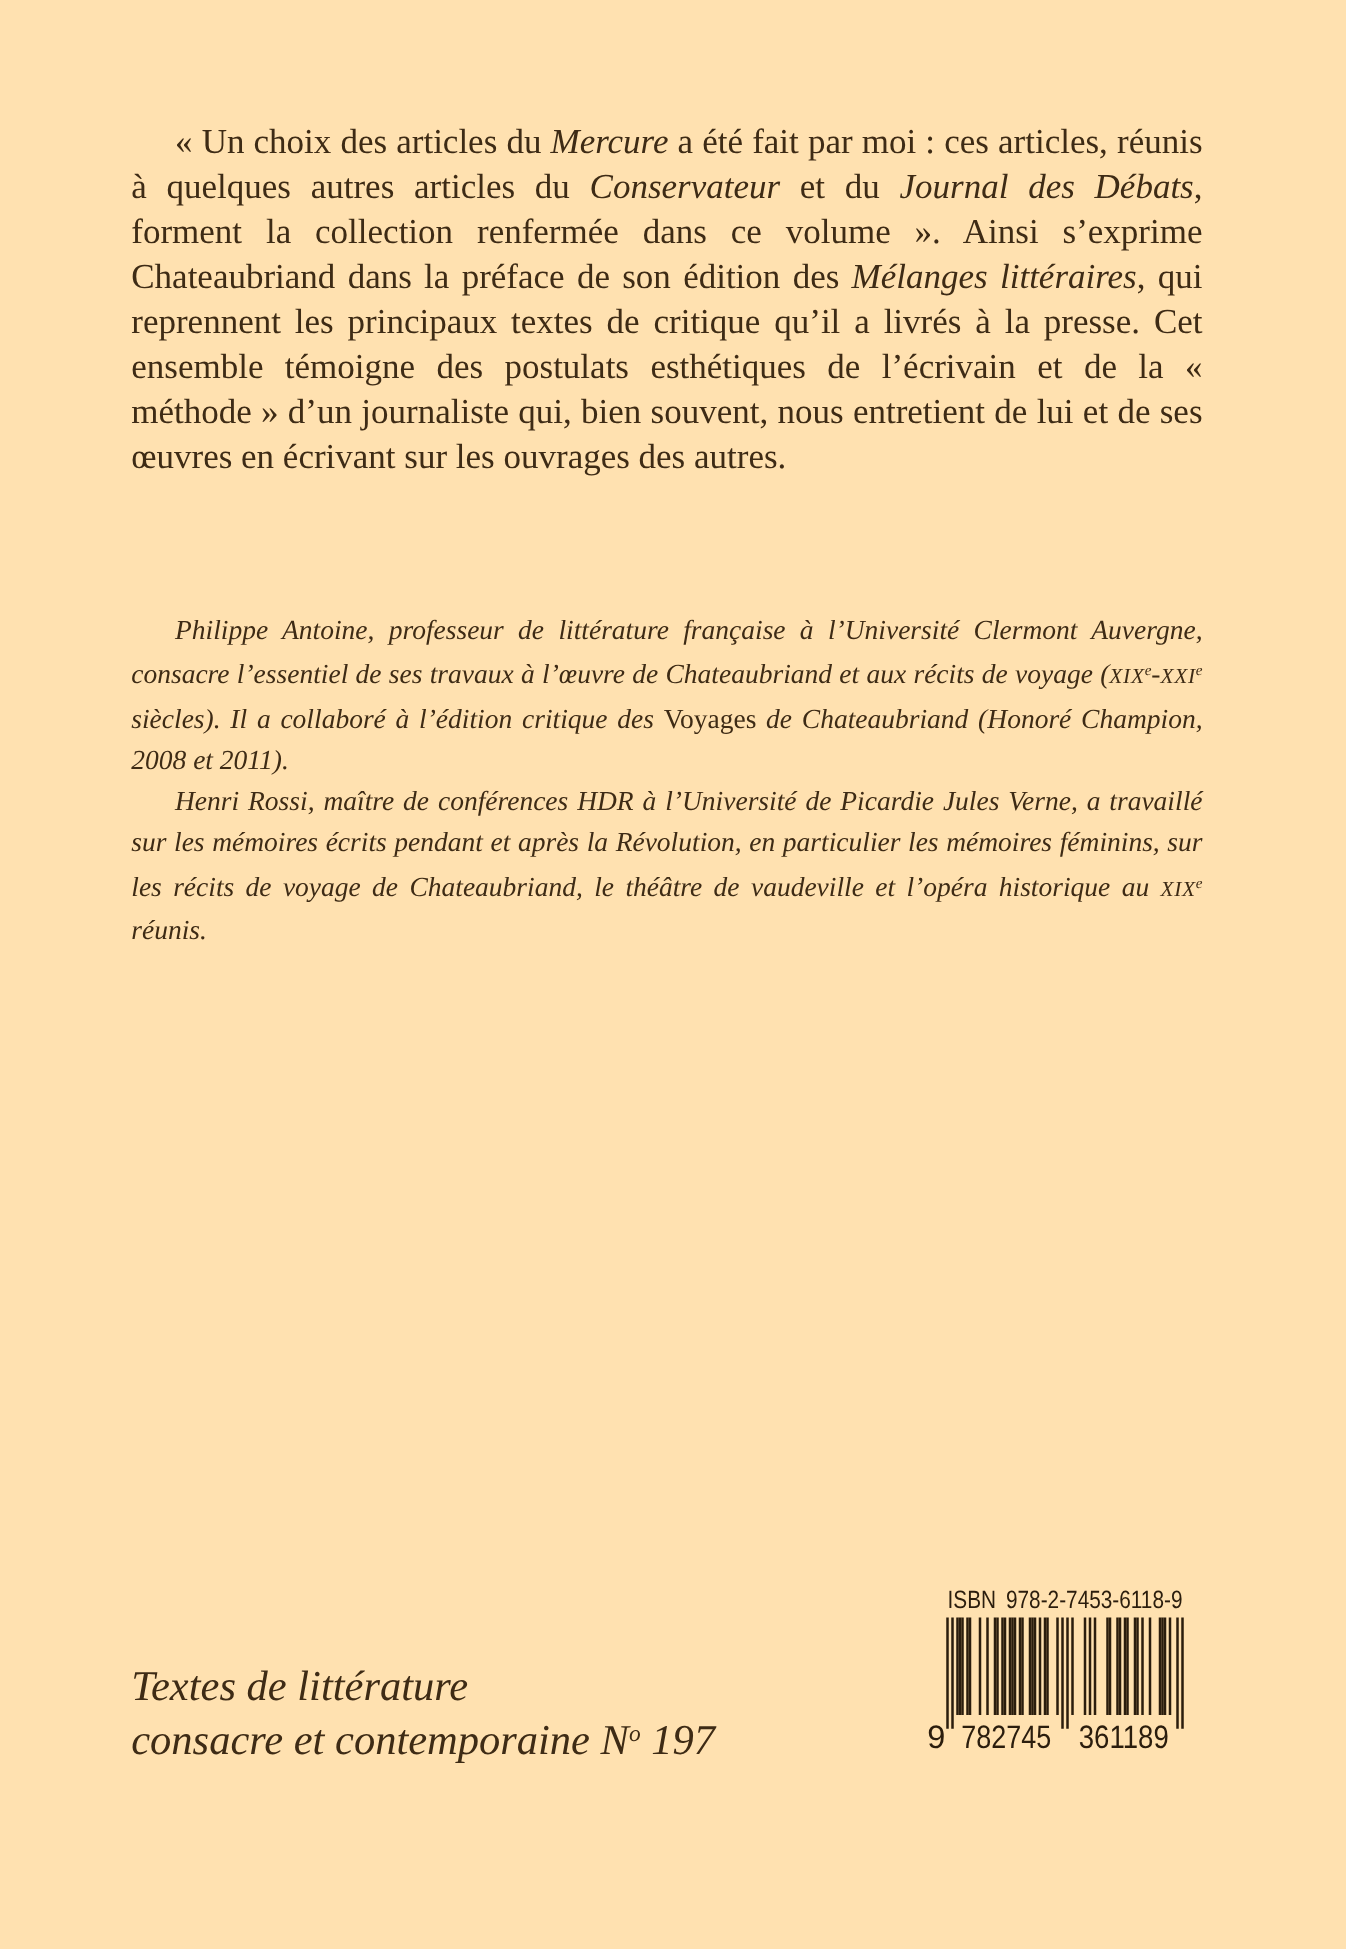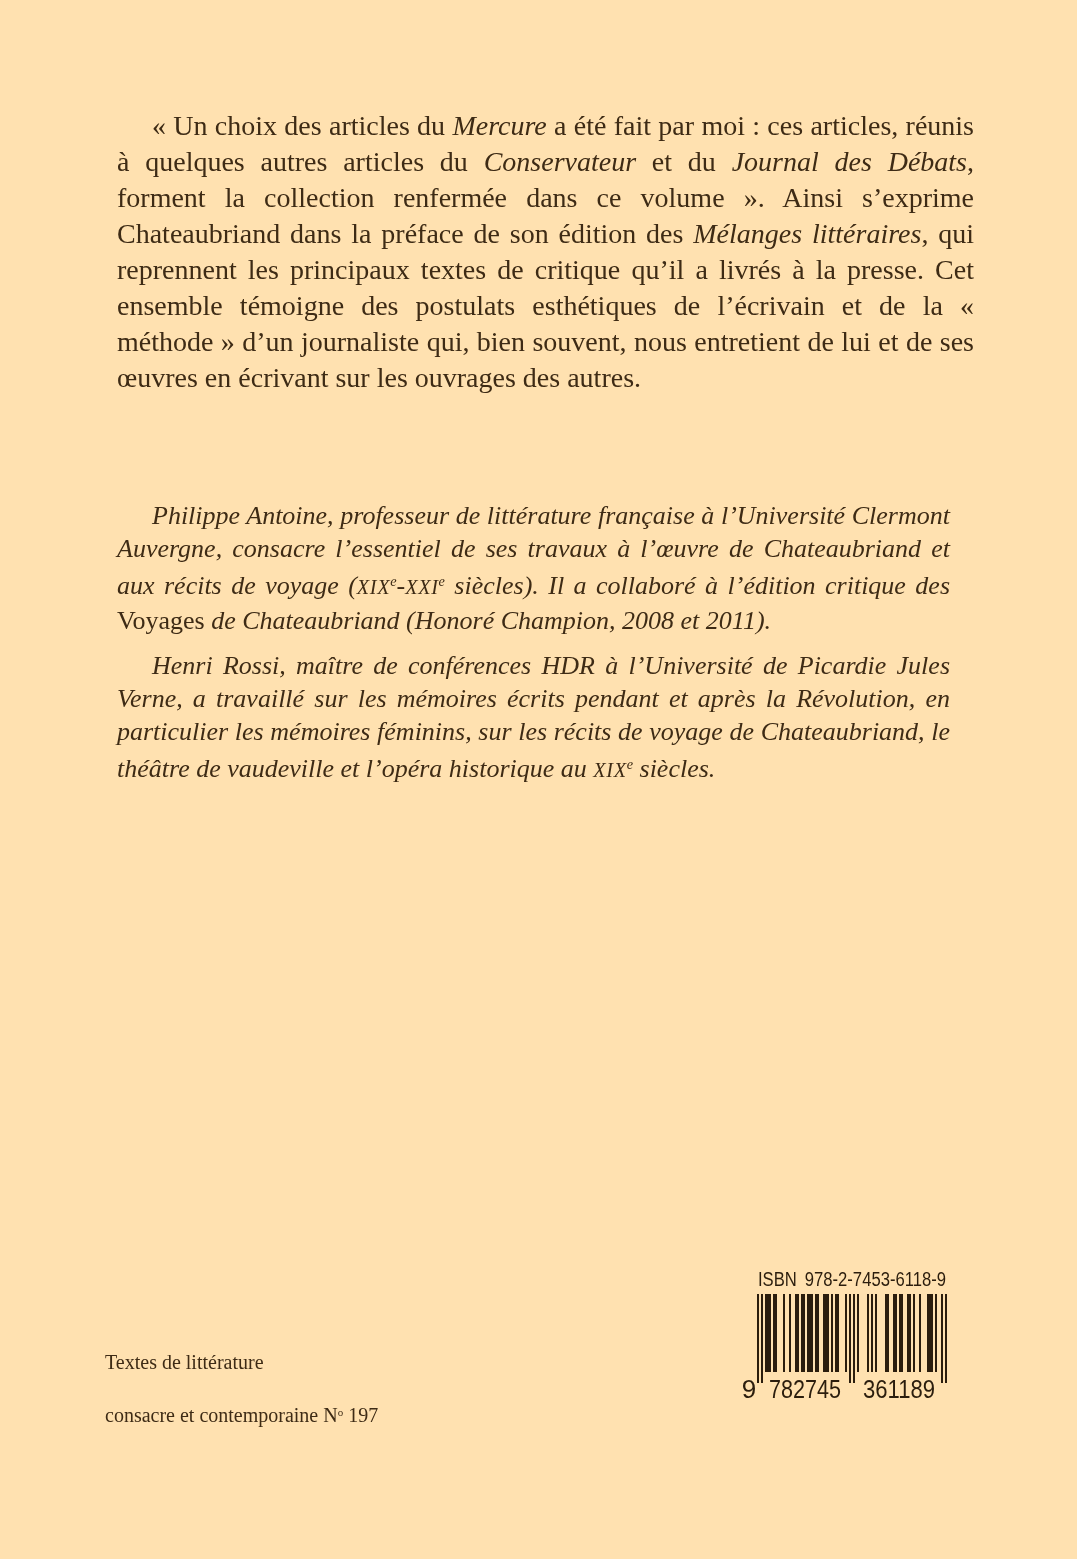--- a/index.html
+++ b/index.html
@@ -6,48 +6,49 @@
   body {
     width: 1077px; height: 1559px;
     background: #ffe1b0;
     font-family: "Liberation Serif", serif;
     color: #3e2b15;
     position: relative;
     overflow: hidden;
   }
   .page { position: absolute; inset: 0; }
 
-  p { margin: 12px; }
+  p { margin: 0; }
 
   .blurb {
     position: absolute;
     left: 105px; top: 96px; width: 857px;
     font-size: 28px; line-height: 36px;
     text-align: justify;
     text-indent: 35px;
   }
 
   .bios {
     position: absolute;
     left: 105px; top: 487px; width: 857px;
-    font-size: 26px; line-height: 33px;
+    font-size: 22px; line-height: 33px;
     font-style: italic;
     text-align: justify;
   }
   .bios p { text-indent: 35px; }
 
   .it { font-style: italic; }
   .rm { font-style: normal; }
   .sc { font-size: 0.78em; letter-spacing: 0.03em; }
   .sup { font-size: 0.55em; vertical-align: 0.55em; }
 
   .series {
     position: absolute;
-    left: 93px; top: 1331px;
-    font-size: 20px; line-height: 38px;
+    left: 105px; top: 1331px;
+    font-size: 34px; line-height: 38px;
+    font-style: italic;
   }
 
   .barcode {
     position: absolute;
     left: 742px; top: 1268px;
     width: 215px; height: 132px;
   }
   .barcode text {
     font-family: "Liberation Sans", sans-serif;
     fill: #2b1d0d;
@@ -57,21 +58,21 @@
 </style>
 </head>
 <body>
 
 <div class="page">
 
   <p class="blurb"><span>« Un choix des articles du </span><span class="it">Mercure</span><span> a été fait par moi : ces articles, réunis à quelques autres articles du </span><span class="it">Conservateur</span><span> et du </span><span class="it">Journal des Débats</span><span>, forment la collection renfermée dans ce volume ». Ainsi s’exprime Chateaubriand dans la préface de son édition des </span><span class="it">Mélanges littéraires</span><span>, qui reprennent les principaux textes de critique qu’il a livrés à la presse. Cet ensemble témoigne des postulats esthétiques de l’écrivain et de la « méthode » d’un journaliste qui, bien souvent, nous entretient de lui et de ses œuvres en écrivant sur les ouvrages des autres.</span></p>
 
   <div class="bios">
     <p><span>Philippe Antoine, professeur de littérature française à l’Université Clermont Auvergne, consacre l’essentiel de ses travaux à l’œuvre de Chateaubriand et aux récits de voyage (</span><span class="sc">XIX</span><span class="sup">e</span><span>-</span><span class="sc">XXI</span><span class="sup">e</span><span> siècles). Il a collaboré à l’édition critique des </span><span class="rm">Voyages</span><span> de Chateaubriand (Honoré Champion, 2008 et 2011).</span></p>
-    <p><span>Henri Rossi, maître de conférences HDR à l’Université de Picardie Jules Verne, a travaillé sur les mémoires écrits pendant et après la Révolution, en particulier les mémoires féminins, sur les récits de voyage de Chateaubriand, le théâtre de vaudeville et l’opéra historique au </span><span class="sc">XIX</span><span class="sup">e</span><span> siècles.</span></p>
+    <p><span>Henri Rossi, maître de conférences HDR à l’Université de Picardie Jules Verne, a travaillé sur les mémoires écrits pendant et après la Révolution, en particulier les mémoires féminins, sur les récits de voyage de Chateaubriand, le théâtre de vaudeville et l’opéra historique au </span><span class="sc">XIX</span><span class="sup">e</span><span> réunis.</span></p>
   </div>
 
   <div class="series">
     <p>Textes de littérature</p>
     <p><span>consacre et contemporaine N</span><span class="sup">o</span><span> 197</span></p>
   </div>
 
   <svg class="barcode" viewBox="0 0 107.5 66">
     <text class="bc-isbn" x="55" y="9" text-anchor="middle" textLength="94" lengthAdjust="spacingAndGlyphs">ISBN 978-2-7453-6118-9</text>
     <g id="bars">

